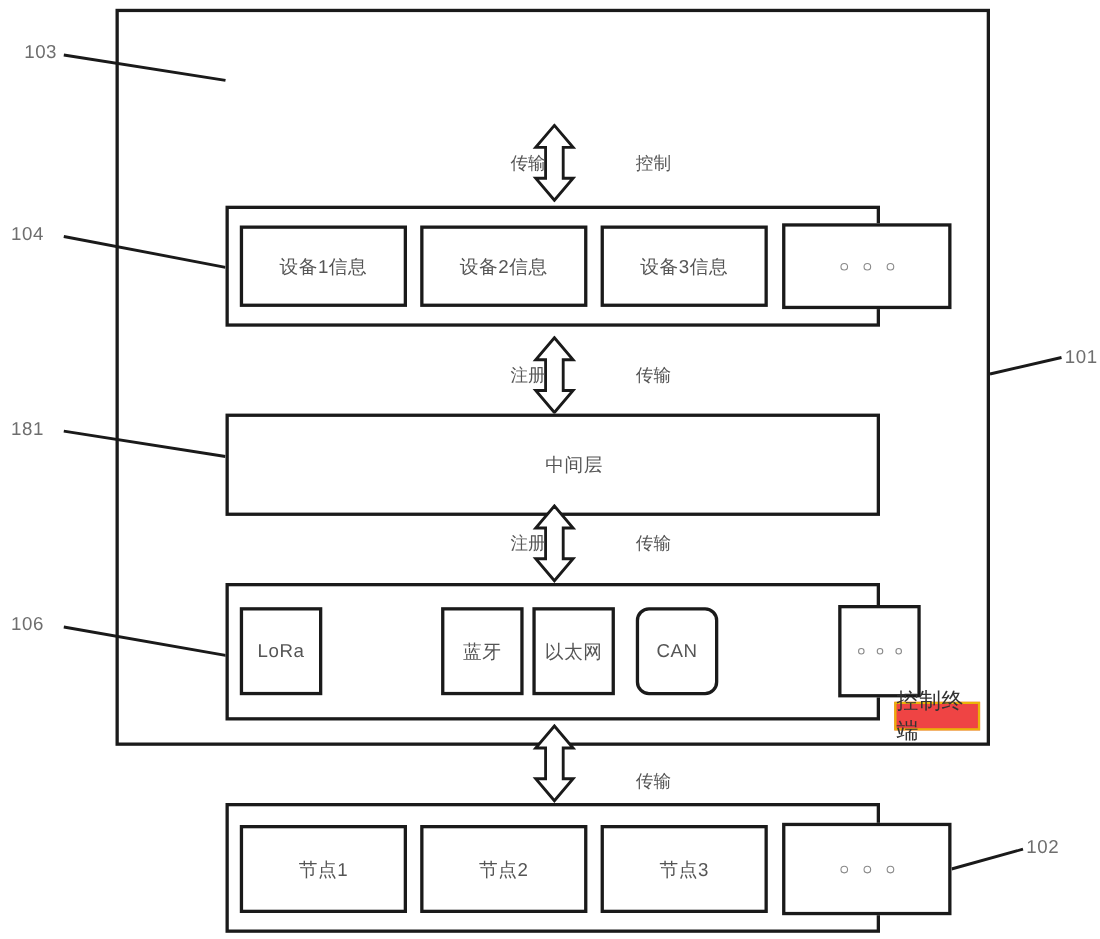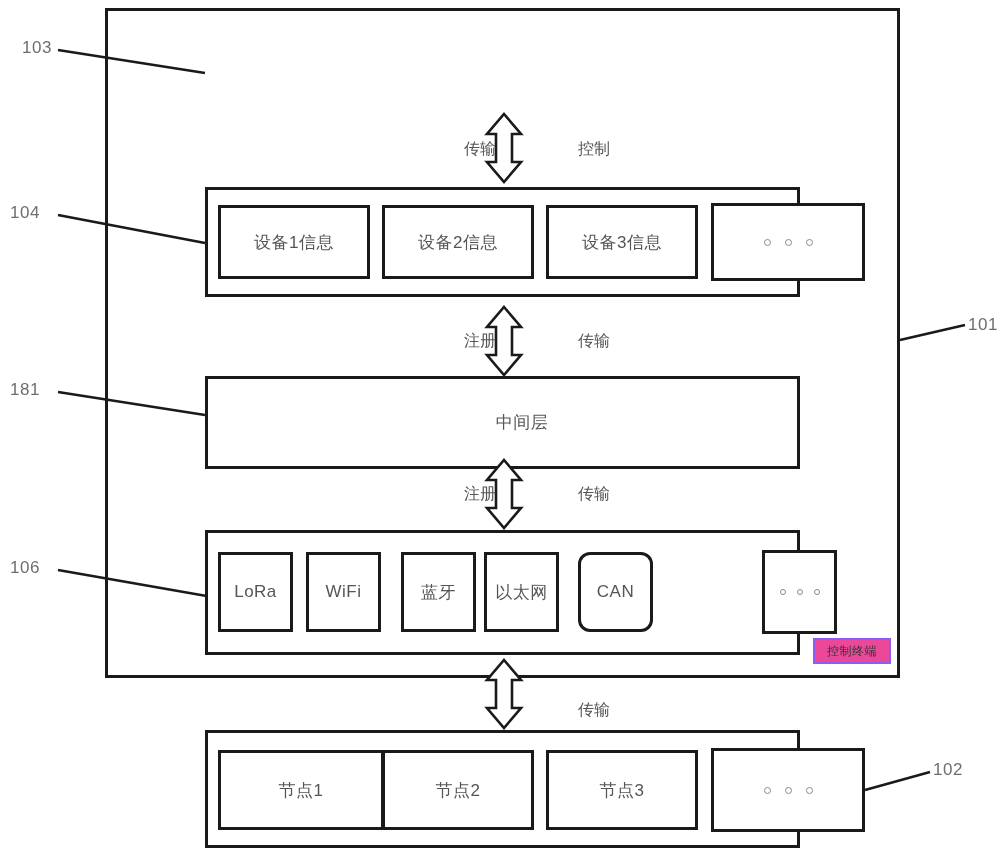--- a/index.html
+++ b/index.html
@@ -74,27 +74,27 @@
     border-radius: 50%;
     background: #ffffff;
   }
   .dots.small i {
     width: 4px;
     height: 4px;
   }
   .terminal-tag {
     position: absolute;
     box-sizing: border-box;
-    border: 2px solid #8b5cf6;
-    background: #ec4899;
+    border: 2px solid #eab308;
+    background: #ef4444;
     display: flex;
     align-items: center;
     justify-content: center;
     color: #333333;
-    font-size: 12px;
+    font-size: 20px;
     letter-spacing: 0.5px;
   }
   svg.overlay {
     position: absolute;
     left: 0;
     top: 0;
     width: 1000px;
     height: 854px;
     pointer-events: none;
   }
@@ -156,40 +156,39 @@
 
   <svg class="arrowlayer" style="left:483px; top:458px; width:42px; height:72px;" viewBox="0 0 42 72">
     <polygon points="21,2 38,22 29,22 29,50 38,50 21,70 4,50 13,50 13,22 4,22" fill="#ffffff" stroke="#1a1a1a" stroke-width="2.6" stroke-linejoin="miter"></polygon>
   </svg>
   <div class="arrow-label" style="left:424px; top:484px;">注册</div>
   <div class="arrow-label" style="left:538px; top:484px;">传输</div>
 
   <div class="container-box" style="left:205px; top:530px; width:595px; height:125px;"></div>
 
   <div class="box" style="left:218px; top:552px; width:75px; height:80px;">LoRa</div>
-  <div class="box" style="left:306px; top:552px; width:75px; height:80px;">WiFi</div>
   <div class="box" style="left:401px; top:552px; width:75px; height:80px;">蓝牙</div>
   <div class="box" style="left:484px; top:552px; width:75px; height:80px;">以太网</div>
   <div class="box" style="left:578px; top:552px; width:75px; height:80px;border-radius:12px;">CAN</div>
   <div class="dots small" style="left:762px; top:550px; width:75px; height:84px; gap:11px;">
     <i></i>
     <i></i>
     <i></i>
   </div>
 
   <div class="terminal-tag" style="left:813px; top:638px; width:78px; height:26px;">控制终端</div>
 
   <svg class="arrowlayer" style="left:483px; top:658px; width:42px; height:72px;" viewBox="0 0 42 72">
     <polygon points="21,2 38,22 29,22 29,50 38,50 21,70 4,50 13,50 13,22 4,22" fill="#ffffff" stroke="#1a1a1a" stroke-width="2.6" stroke-linejoin="miter"></polygon>
   </svg>
   <div class="arrow-label" style="left:538px; top:700px;">传输</div>
 
   <div class="container-box" style="left:205px; top:730px; width:595px; height:118px;"></div>
 
-  <div class="box" style="left:218px; top:750px; width:166px; height:80px;">节点1</div>
+  <div class="box" style="left:218px; top:750px; width:152px; height:80px;">节点1</div>
   <div class="box" style="left:382px; top:750px; width:152px; height:80px;">节点2</div>
   <div class="box" style="left:546px; top:750px; width:152px; height:80px;">节点3</div>
   <div class="dots" style="left:711px; top:748px; width:154px; height:84px;">
     <i></i>
     <i></i>
     <i></i>
   </div>
 
 </div>
 

